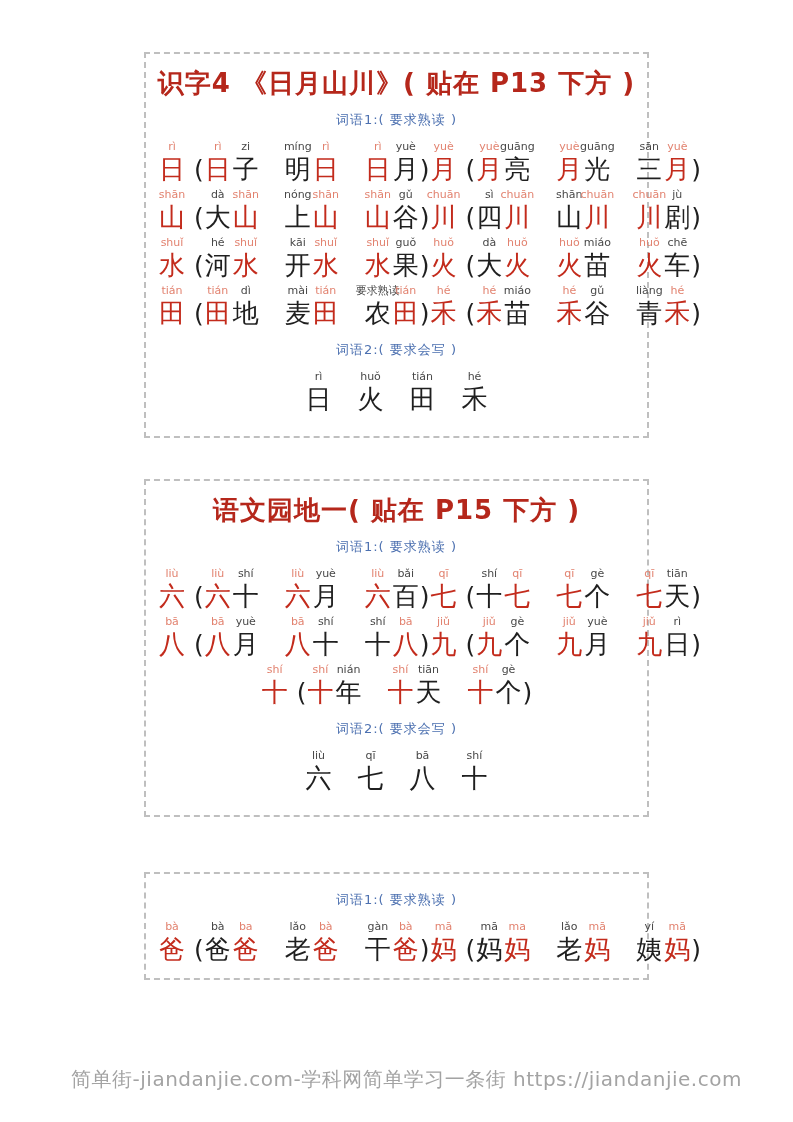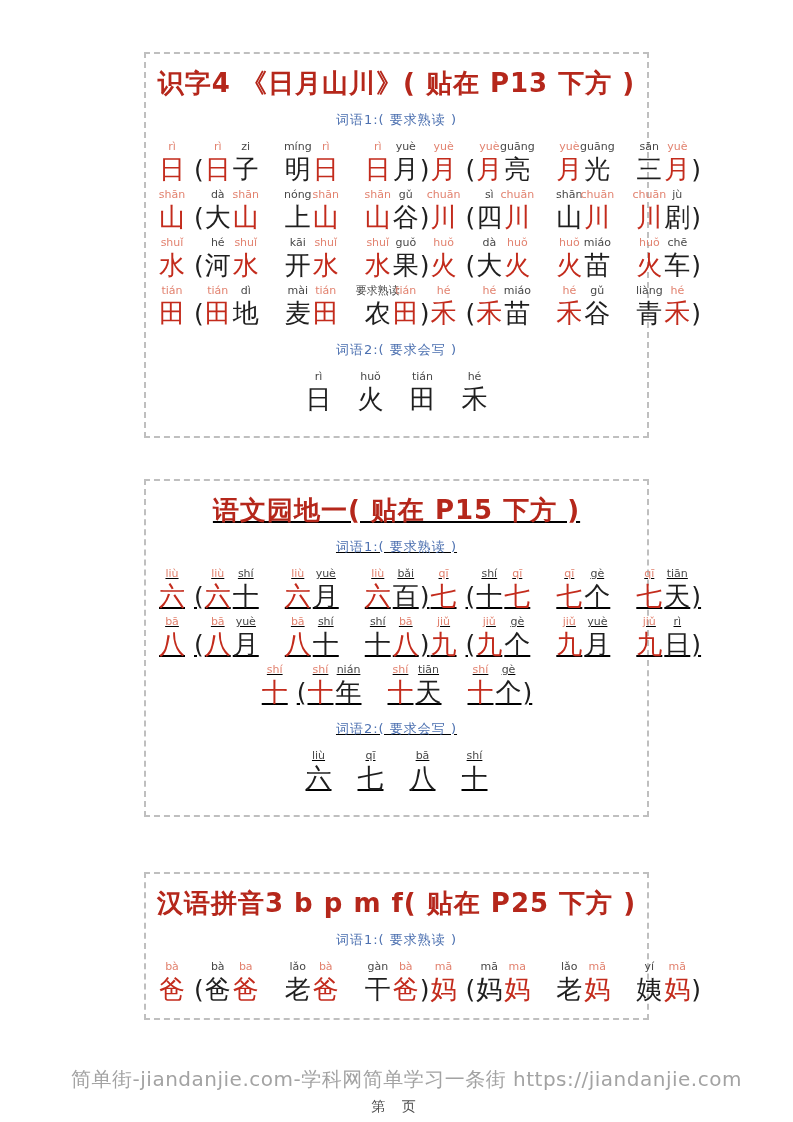--- a/index.html
+++ b/index.html
@@ -10,21 +10,21 @@
   }
   .page { padding-top: 52px; }
 
   .box {
     width: 481px;
     margin: 0 auto;
     border: 2px dashed var(--border-gray, #bfbfbf);
     padding: 6px 10px 10px 10px;
     background: #fff;
   }
-  #sections > section:nth-child(2) { margin-top: 41px; text-decoration: underline; }
+  #sections > section:nth-child(2) { margin-top: 41px; }
   #sections > section:nth-child(3) { margin-top: 55px; }
 
   .title {
     margin: 6px 0 2px 0;
     text-align: center;
     color: var(--title-red, #b5271b);
     font-size: 26px;
     font-weight: bold;
     letter-spacing: 1px;
     line-height: 34px;
@@ -657,21 +657,20 @@
             <span class="py">bā</span>
             <span class="ch">八</span>
           </span>
           <span class="syl">
             <span class="py">shí</span>
             <span class="ch">十</span>
           </span>
         </div>
       </section>
       <section class="box">
-        <h2 class="title">汉语拼音3 b p m f( 贴在 P25 下方 )</h2>
         <div class="subtitle">词语1:( 要求熟读 )</div>
         <div class="row">
           <div class="entry">
             <span class="syl key-syl">
               <span class="py red">bà</span>
               <span class="ch red">爸</span>
             </span>
             <span class="paren open">(</span>
             <span class="word">
               <span class="syl">
@@ -741,14 +740,13 @@
                 <span class="ch red">妈</span>
               </span>
             </span>
             <span class="paren close">)</span>
           </div>
         </div>
       </section>
     </main>
 
   <div class="watermark">简单街-jiandanjie.com-学科网简单学习一条街 https://jiandanjie.com</div>
-  <div class="page-label">第 页</div>
 </div>
 
 </body></html>

